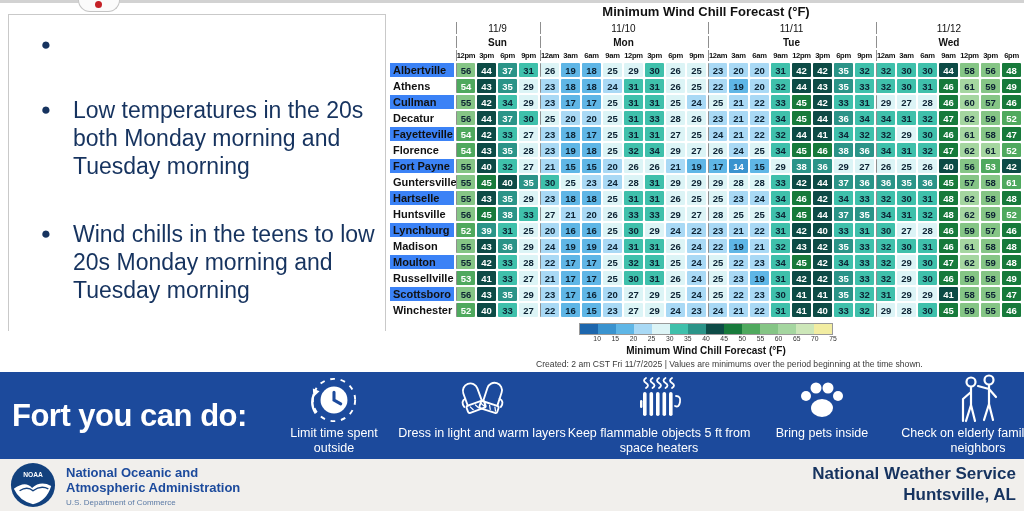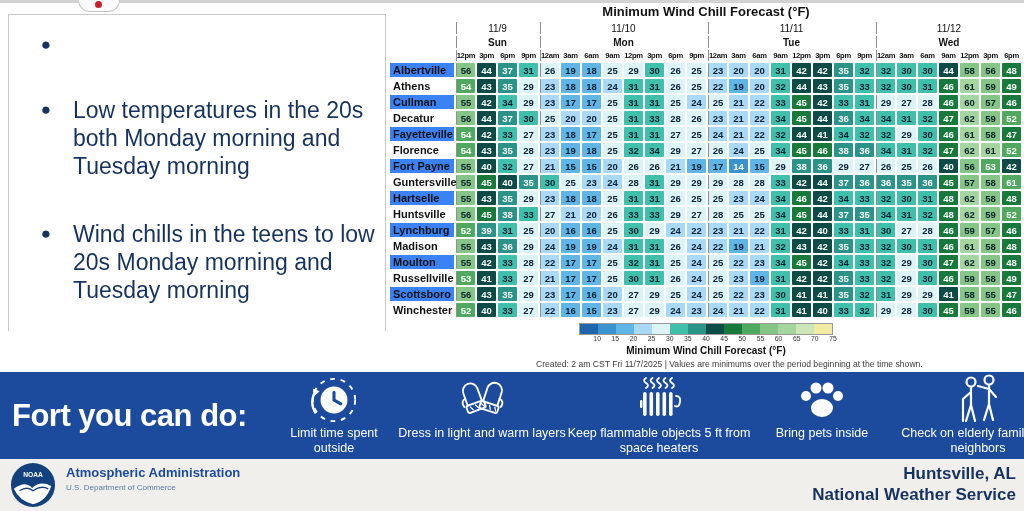--- a/index.html
+++ b/index.html
@@ -707,22 +707,23 @@
 
   <div class="footer">
     <div class="noaa">
       <svg width="46" height="46" viewBox="0 0 48 48">
         <circle cx="24" cy="24" r="23" fill="#12417e"></circle>
         <text x="24" y="16" font-size="7" font-family="Liberation Sans, sans-serif" font-weight="bold" fill="#ffffff" text-anchor="middle">NOAA</text>
         <path d="M4 28 Q16 19 23 27 Q32 19 43 25 Q38 41 24 44 Q10 41 4 28 Z" fill="#ffffff"></path>
         <path d="M10 30 Q18 25 24 30 Q32 24 40 28" stroke="#12417e" stroke-width="1.5" fill="none"></path>
       </svg>
       <div class="noaa-txt">
+        <div class="noaa-l1">National Oceanic and</div>
         <div class="noaa-l2">Atmospheric Administration</div>
         <div class="noaa-sub">U.S. Department of Commerce</div>
       </div>
     </div>
     <div class="nws">
+      <div>National Weather Service</div>
       <div>Huntsville, AL</div>
-      <div>National Weather Service</div>
     </div>
   </div>
 </div>
 
 </body></html>

